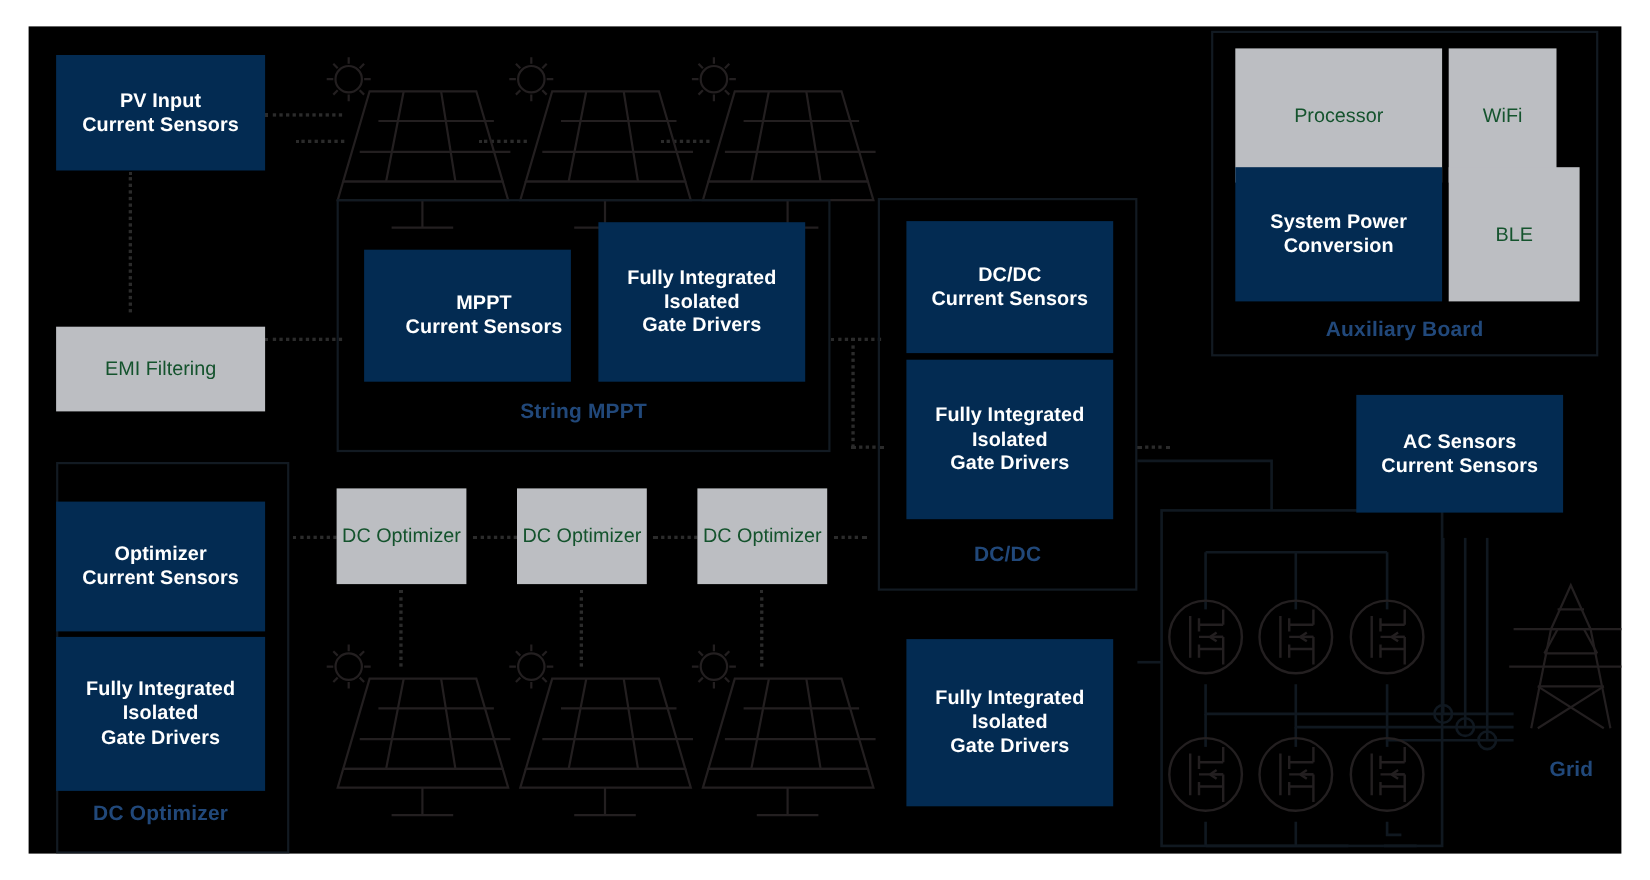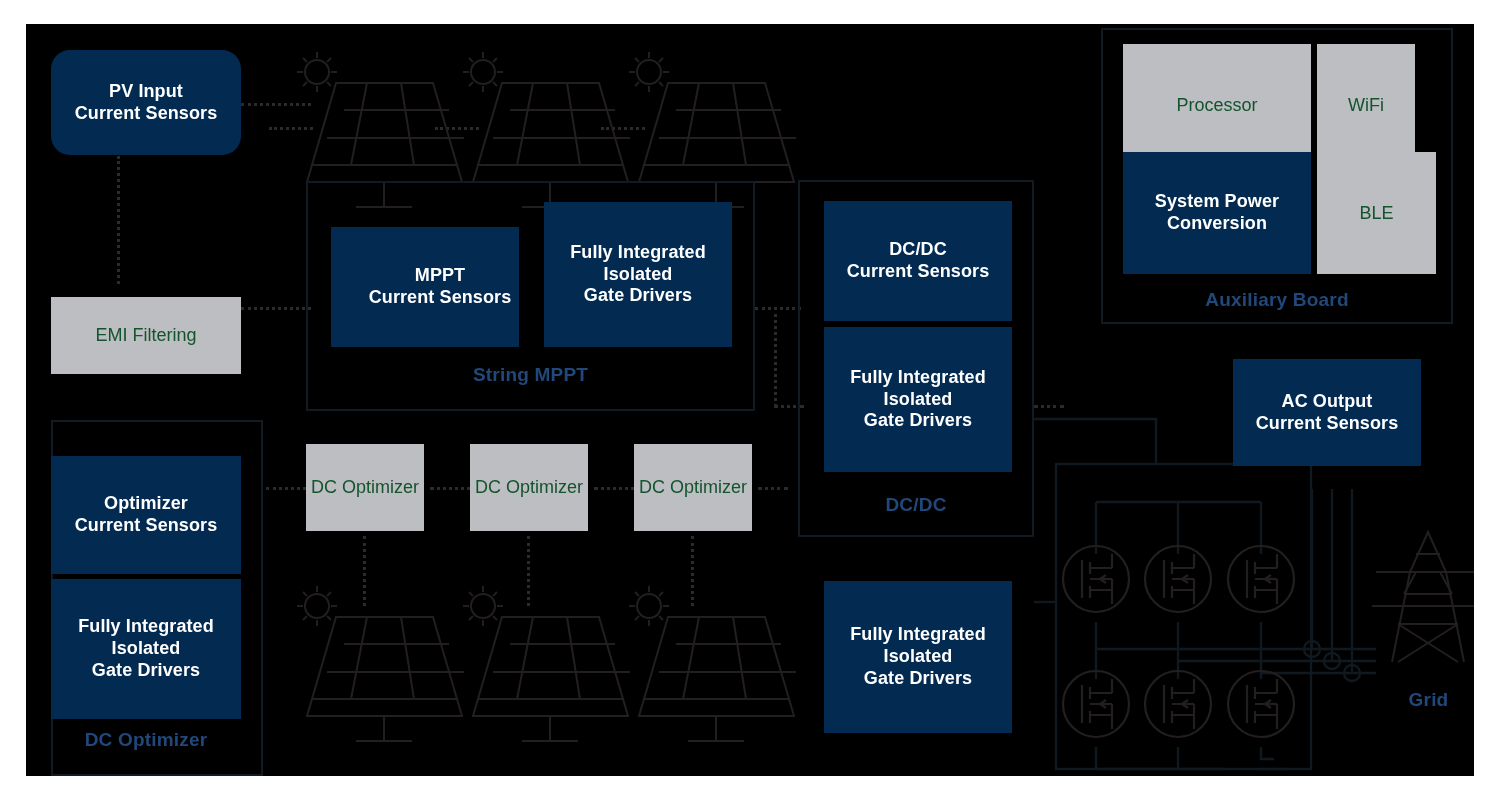--- a/index.html
+++ b/index.html
@@ -198,21 +198,21 @@
         <circle cx="40" cy="45" r="33"></circle>
         <path d="M 26 26 L 26 64"></path>
         <path d="M 34 28 L 34 40 M 34 52 L 34 64"></path>
         <path d="M 34 34 L 56 34 M 34 45 L 56 45 M 34 56 L 56 56"></path>
         <path d="M 56 20 L 56 34 M 56 45 L 56 70"></path>
         <path d="M 56 45 L 44 45"></path>
         <path d="M 44 45 L 50 41 M 44 45 L 50 49"></path>
       </g>
     </svg>
 
-    <div class="abs chip" style="left:25px; top:26px; width:190px; height:105px;border-radius:19px;">
+    <div class="abs chip" style="left:25px; top:26px; width:190px; height:105px;">
       <div>
         <span>PV Input</span>
         <span>Current  Sensors</span>
       </div>
     </div>
 
     <div class="abs gchip" style="left:25px; top:237px; width:190px; height:77px;margin-top:36px;">
       <div>
         <span>EMI</span>
         <span>Filtering</span>
@@ -381,21 +381,21 @@
     <div class="abs chip" style="left:1097px; top:128px; width:188px; height:122px;">
       <div>
         <span>System Power</span>
         <span>Conversion</span>
       </div>
     </div>
     <div class="abs grouplabel" style="left:1075px; top:265px; width:352px;">Auxiliary Board</div>
 
     <div class="abs chip" style="left:1207px; top:335px; width:188px; height:107px;">
       <div>
-        <span>AC Output</span>
+        <span>AC Sensors</span>
         <span>Current  Sensors</span>
       </div>
     </div>
 
     <svg class="abs" style="left:1340px; top:508px;" width="125" height="160">
       <g class="stroke-thin">
         <path d="M 62 0 L 44 40 L 80 40 Z"></path>
         <path d="M 50 22 L 74 22"></path>
         <path d="M 44 40 L 26 130 M 80 40 L 98 130"></path>
         <path d="M 10 40 L 114 40"></path>

